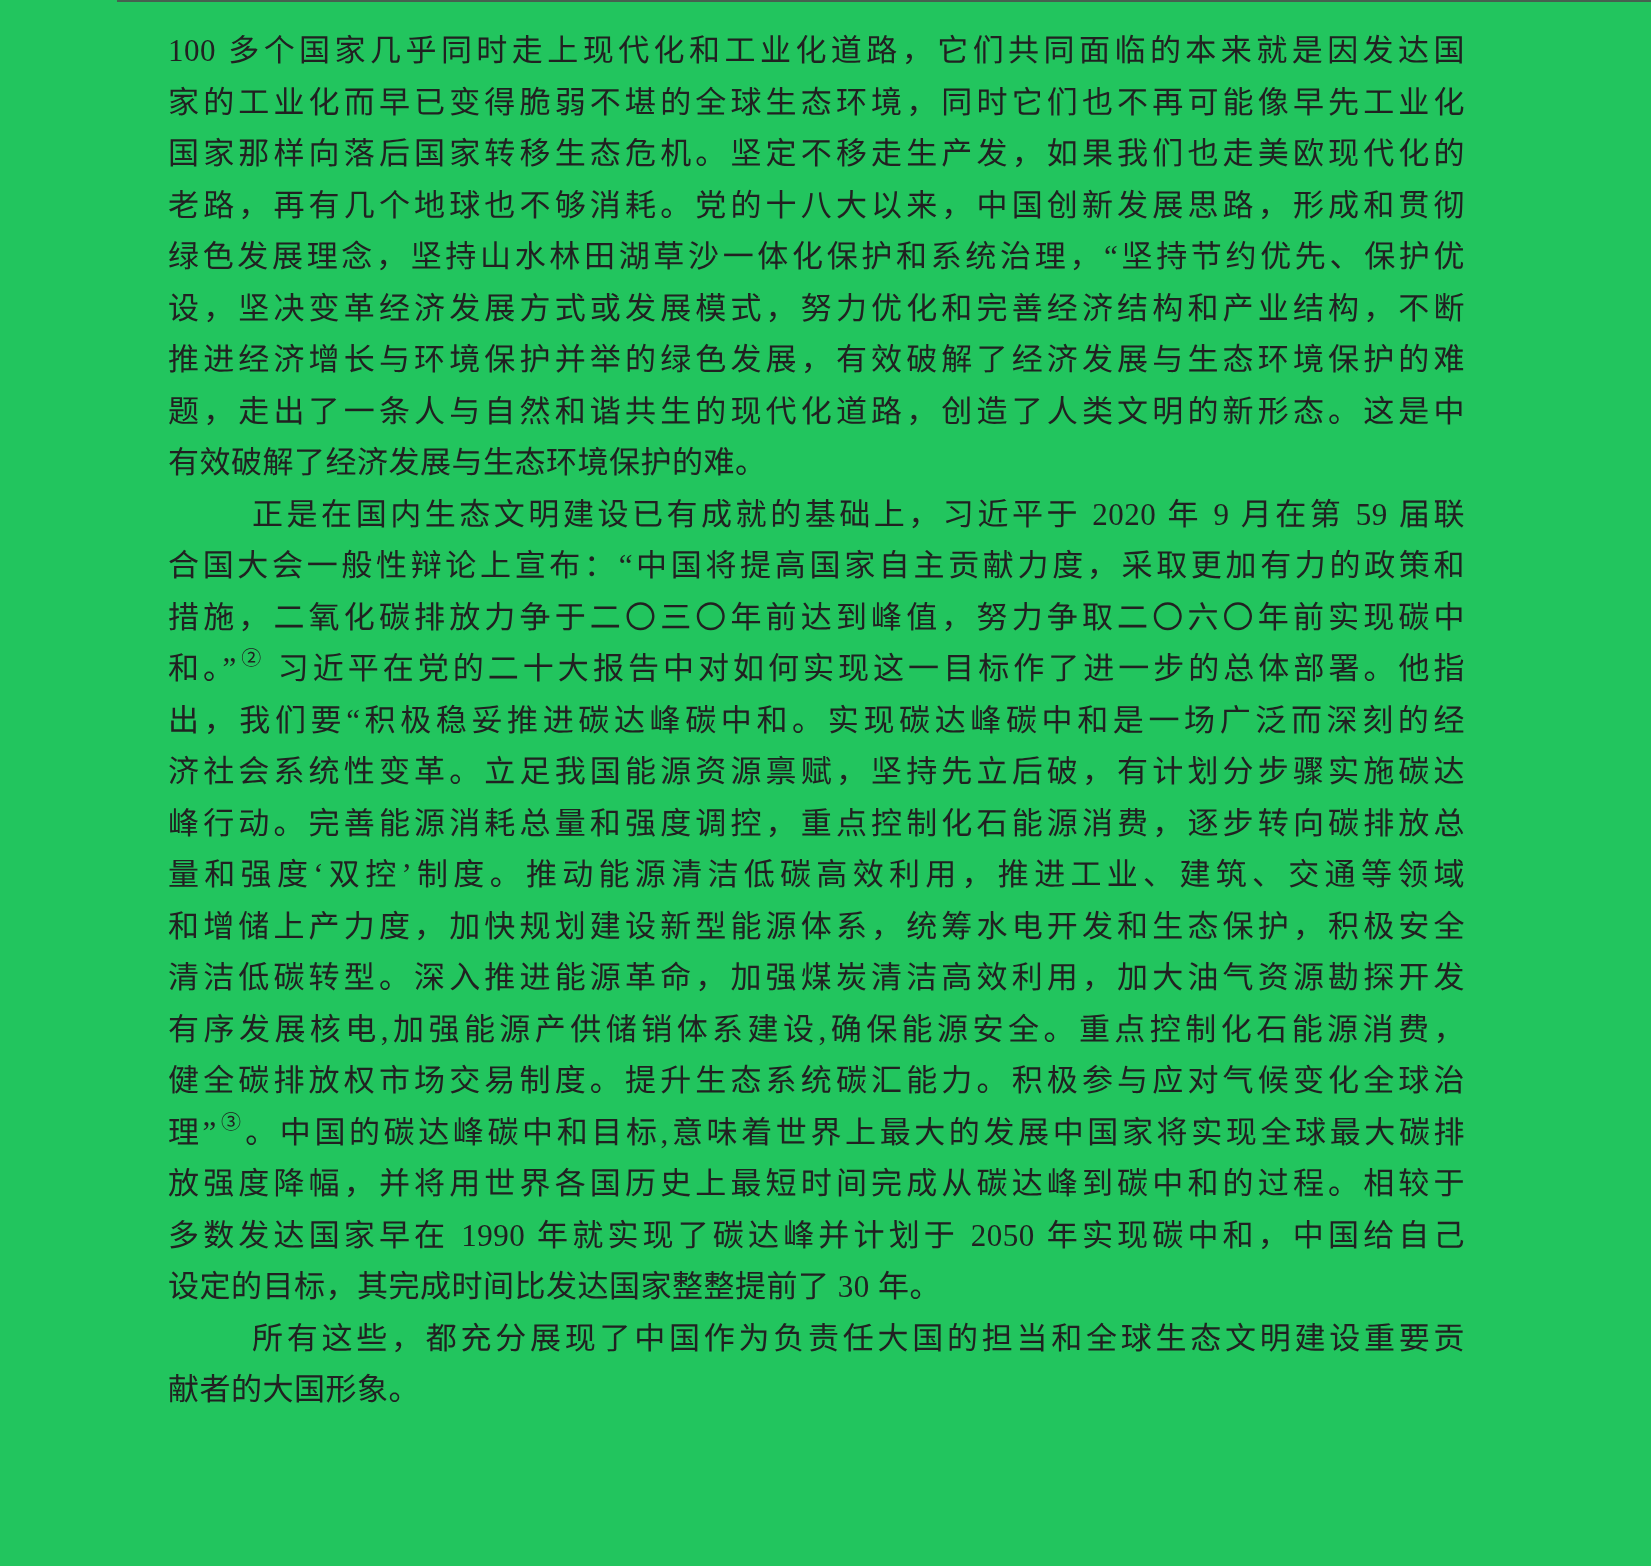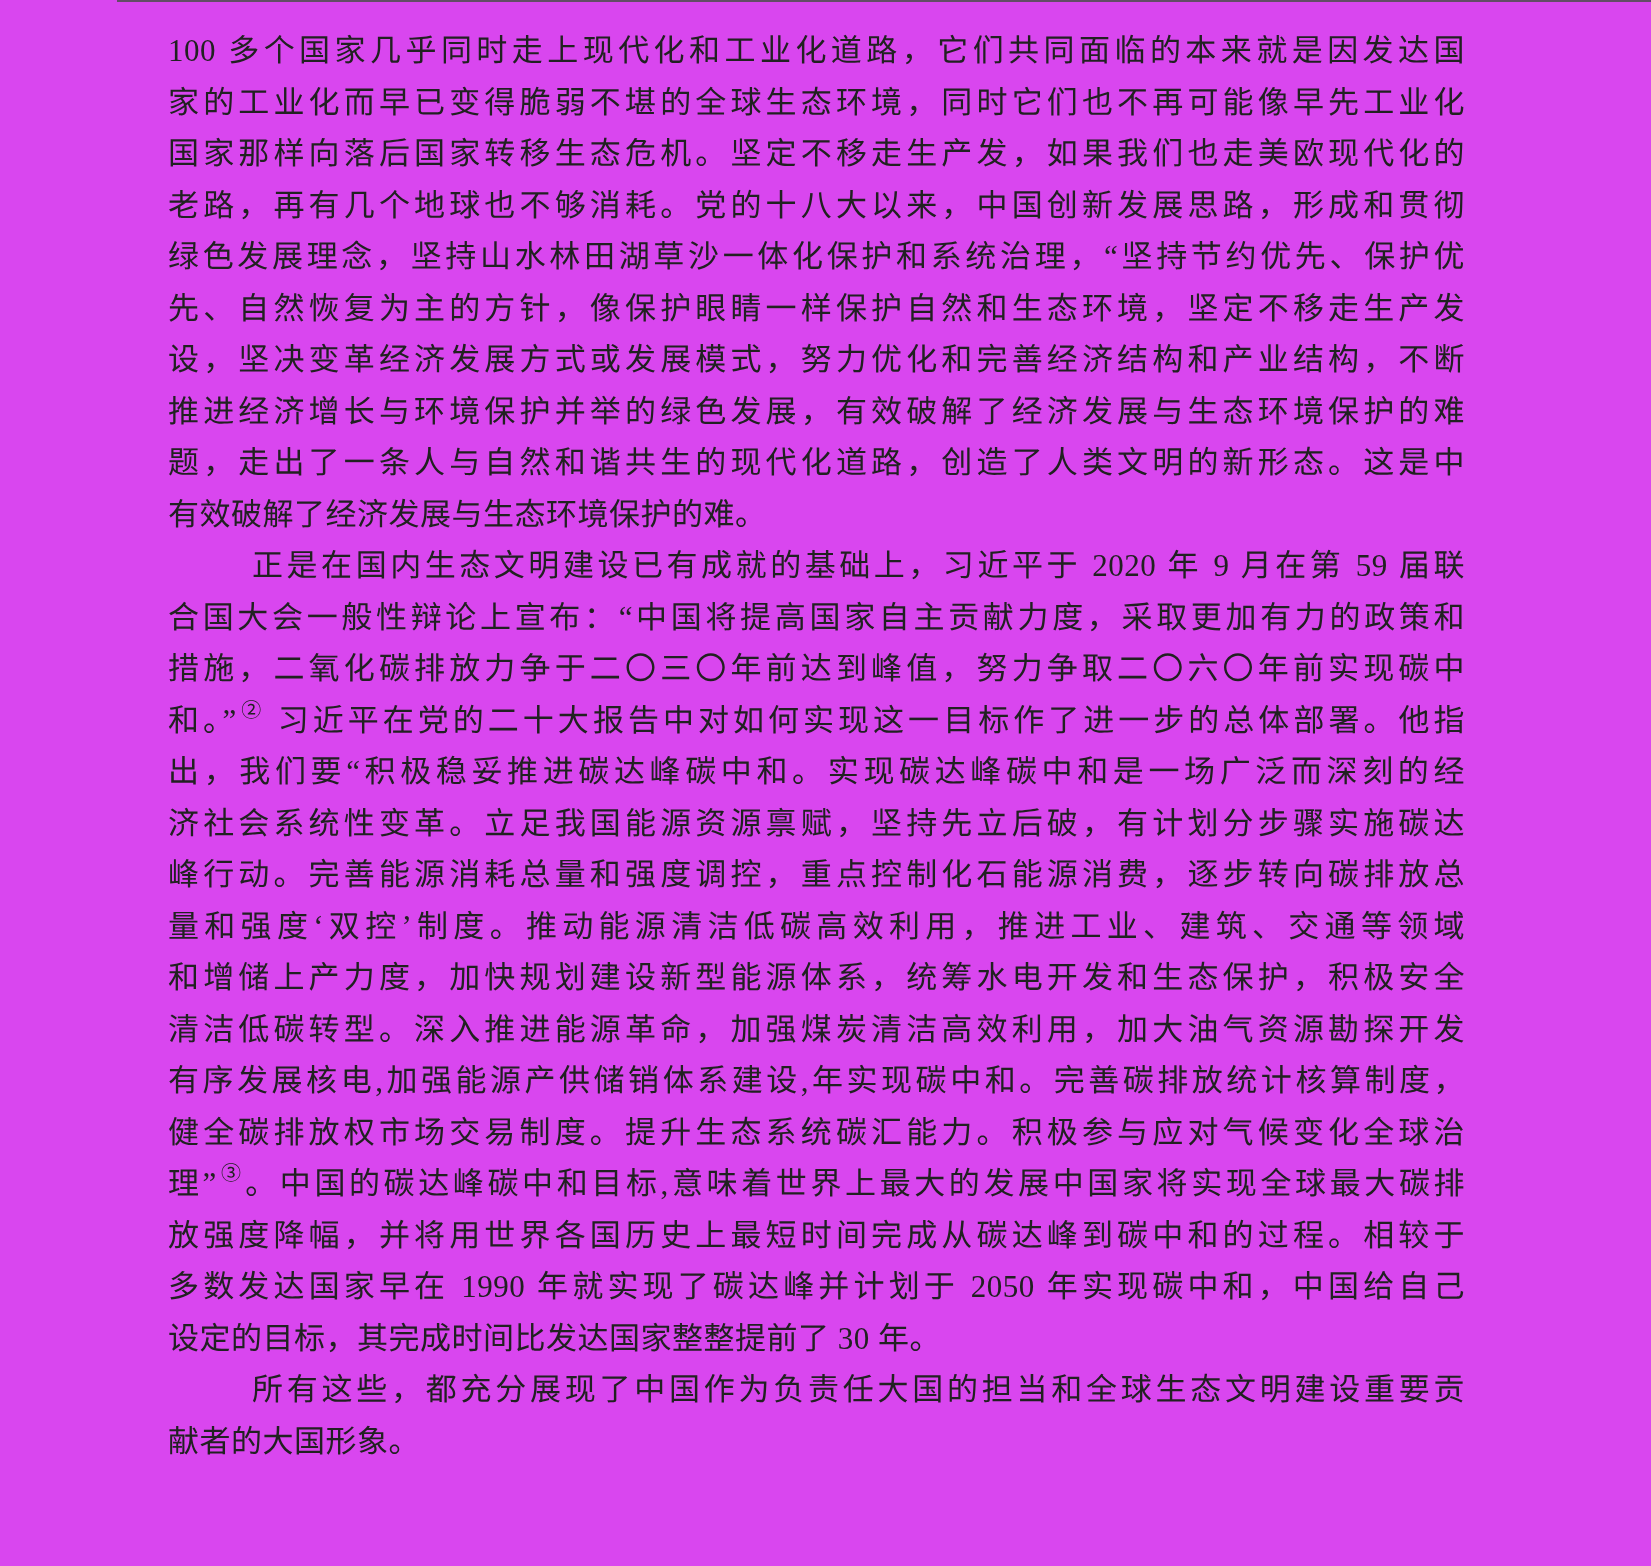--- a/index.html
+++ b/index.html
@@ -7,21 +7,21 @@
     padding: 0;
     width: 1651px;
     height: 1566px;
     background: #ffffff;
     overflow: hidden;
   }
   .page {
     position: relative;
     width: 1651px;
     height: 1566px;
-    background: #d946ef;
+    background: #22c55e;
     font-family: "Liberation Serif", "DejaVu Serif", serif;
   }
   .scan-edge {
     position: absolute;
     top: 0;
     left: 117px;
     width: 1534px;
     height: 2px;
     background: #4d4d4d;
     opacity: 0.85;
@@ -66,38 +66,37 @@
 
 <div class="page">
   <div class="scan-edge"></div>
   <div class="text-block" id="text-block">
       <div class="paragraph">
         <div class="text-line">100 多个国家几乎同时走上现代化和工业化道路，它们共同面临的本来就是因发达国</div>
         <div class="text-line">家的工业化而早已变得脆弱不堪的全球生态环境，同时它们也不再可能像早先工业化</div>
         <div class="text-line">国家那样向落后国家转移生态危机。坚定不移走生产发，如果我们也走美欧现代化的</div>
         <div class="text-line">老路，再有几个地球也不够消耗。党的十八大以来，中国创新发展思路，形成和贯彻</div>
         <div class="text-line">绿色发展理念，坚持山水林田湖草沙一体化保护和系统治理，“坚持节约优先、保护优</div>
-        <div class="text-line">先、自然恢复为主的方针，像保护眼睛一样保护自然和生态环境，坚定不移走生产发</div>
         <div class="text-line">设，坚决变革经济发展方式或发展模式，努力优化和完善经济结构和产业结构，不断</div>
         <div class="text-line">推进经济增长与环境保护并举的绿色发展，有效破解了经济发展与生态环境保护的难</div>
         <div class="text-line">题，走出了一条人与自然和谐共生的现代化道路，创造了人类文明的新形态。这是中</div>
         <div class="text-line para-end">有效破解了经济发展与生态环境保护的难。</div>
       </div>
       <div class="paragraph">
         <div class="text-line indent">正是在国内生态文明建设已有成就的基础上，习近平于 2020 年 9 月在第 59 届联</div>
         <div class="text-line">合国大会一般性辩论上宣布：“中国将提高国家自主贡献力度，采取更加有力的政策和</div>
         <div class="text-line">措施，二氧化碳排放力争于二〇三〇年前达到峰值，努力争取二〇六〇年前实现碳中</div>
         <div class="text-line">和。”<sup class="footnote-marker">②</sup> 习近平在党的二十大报告中对如何实现这一目标作了进一步的总体部署。他指</div>
         <div class="text-line">出，我们要“积极稳妥推进碳达峰碳中和。实现碳达峰碳中和是一场广泛而深刻的经</div>
         <div class="text-line">济社会系统性变革。立足我国能源资源禀赋，坚持先立后破，有计划分步骤实施碳达</div>
         <div class="text-line">峰行动。完善能源消耗总量和强度调控，重点控制化石能源消费，逐步转向碳排放总</div>
         <div class="text-line">量和强度‘双控’制度。推动能源清洁低碳高效利用，推进工业、建筑、交通等领域</div>
         <div class="text-line">和增储上产力度，加快规划建设新型能源体系，统筹水电开发和生态保护，积极安全</div>
         <div class="text-line">清洁低碳转型。深入推进能源革命，加强煤炭清洁高效利用，加大油气资源勘探开发</div>
-        <div class="text-line">有序发展核电,加强能源产供储销体系建设,年实现碳中和。完善碳排放统计核算制度，</div>
+        <div class="text-line">有序发展核电,加强能源产供储销体系建设,确保能源安全。重点控制化石能源消费，</div>
         <div class="text-line">健全碳排放权市场交易制度。提升生态系统碳汇能力。积极参与应对气候变化全球治</div>
         <div class="text-line">理”<sup class="footnote-marker">③</sup>。中国的碳达峰碳中和目标,意味着世界上最大的发展中国家将实现全球最大碳排</div>
         <div class="text-line">放强度降幅，并将用世界各国历史上最短时间完成从碳达峰到碳中和的过程。相较于</div>
         <div class="text-line">多数发达国家早在 1990 年就实现了碳达峰并计划于 2050 年实现碳中和，中国给自己</div>
         <div class="text-line para-end">设定的目标，其完成时间比发达国家整整提前了 30 年。</div>
       </div>
       <div class="paragraph">
         <div class="text-line indent">所有这些，都充分展现了中国作为负责任大国的担当和全球生态文明建设重要贡</div>
         <div class="text-line para-end">献者的大国形象。</div>
       </div>

